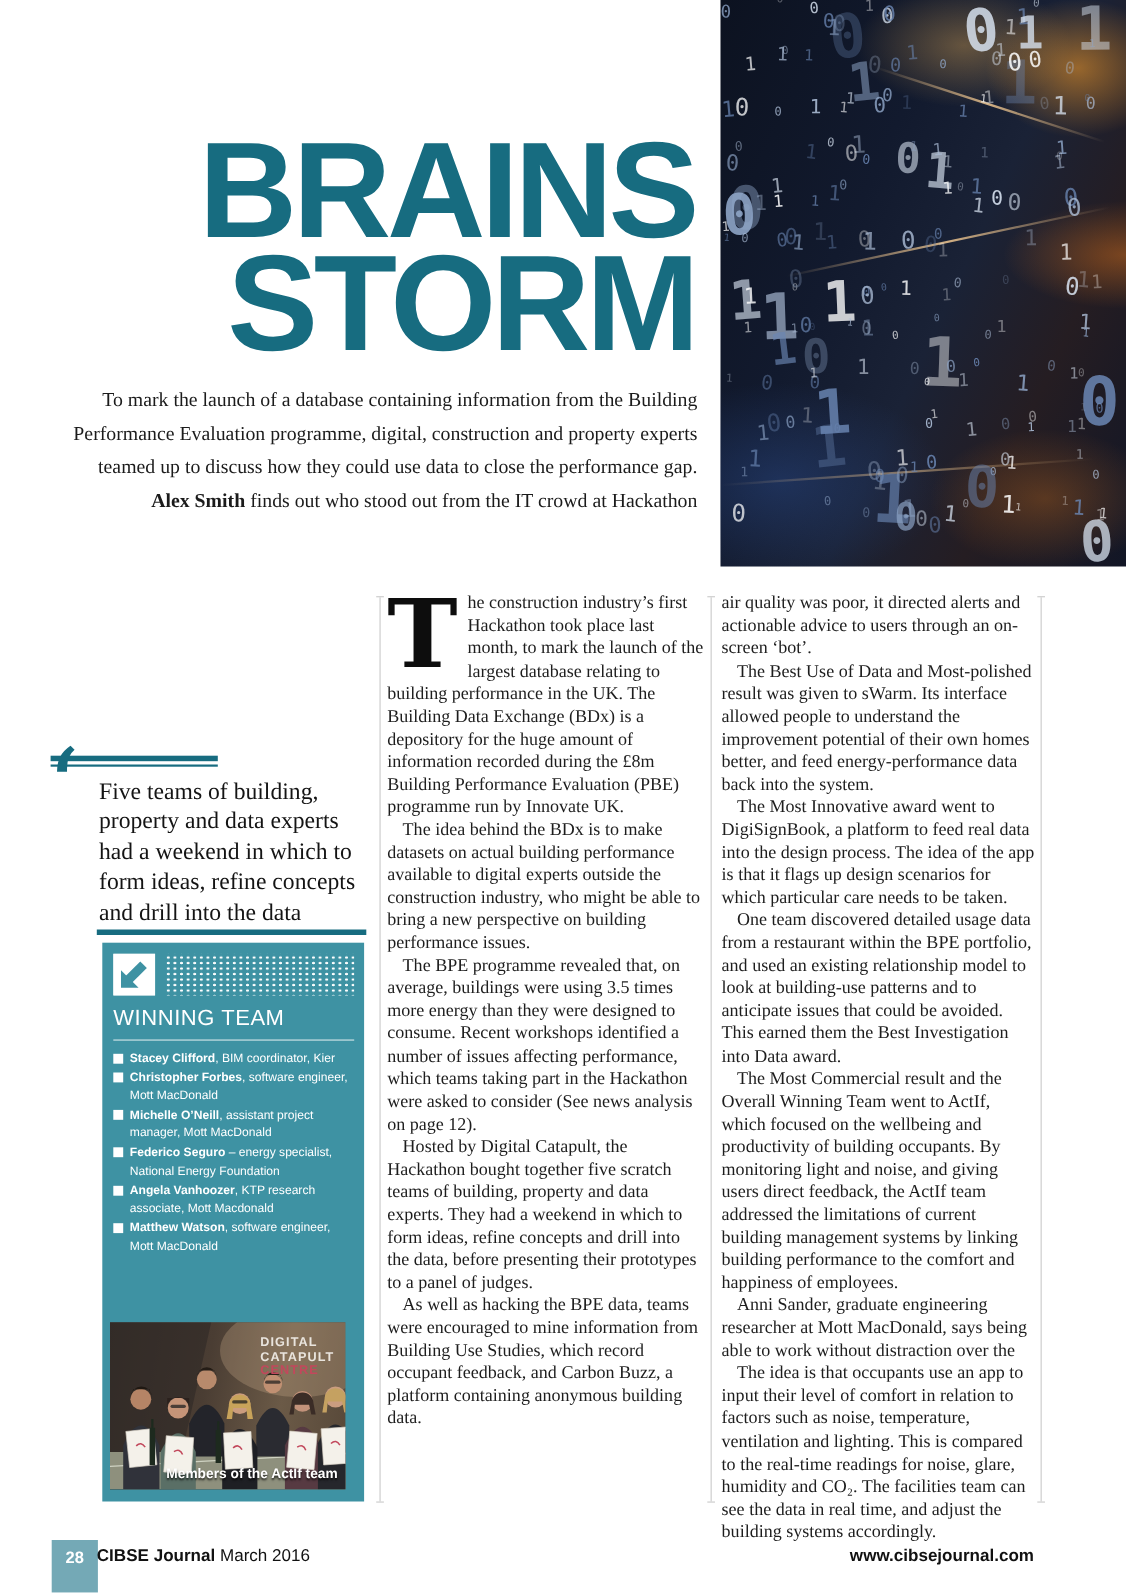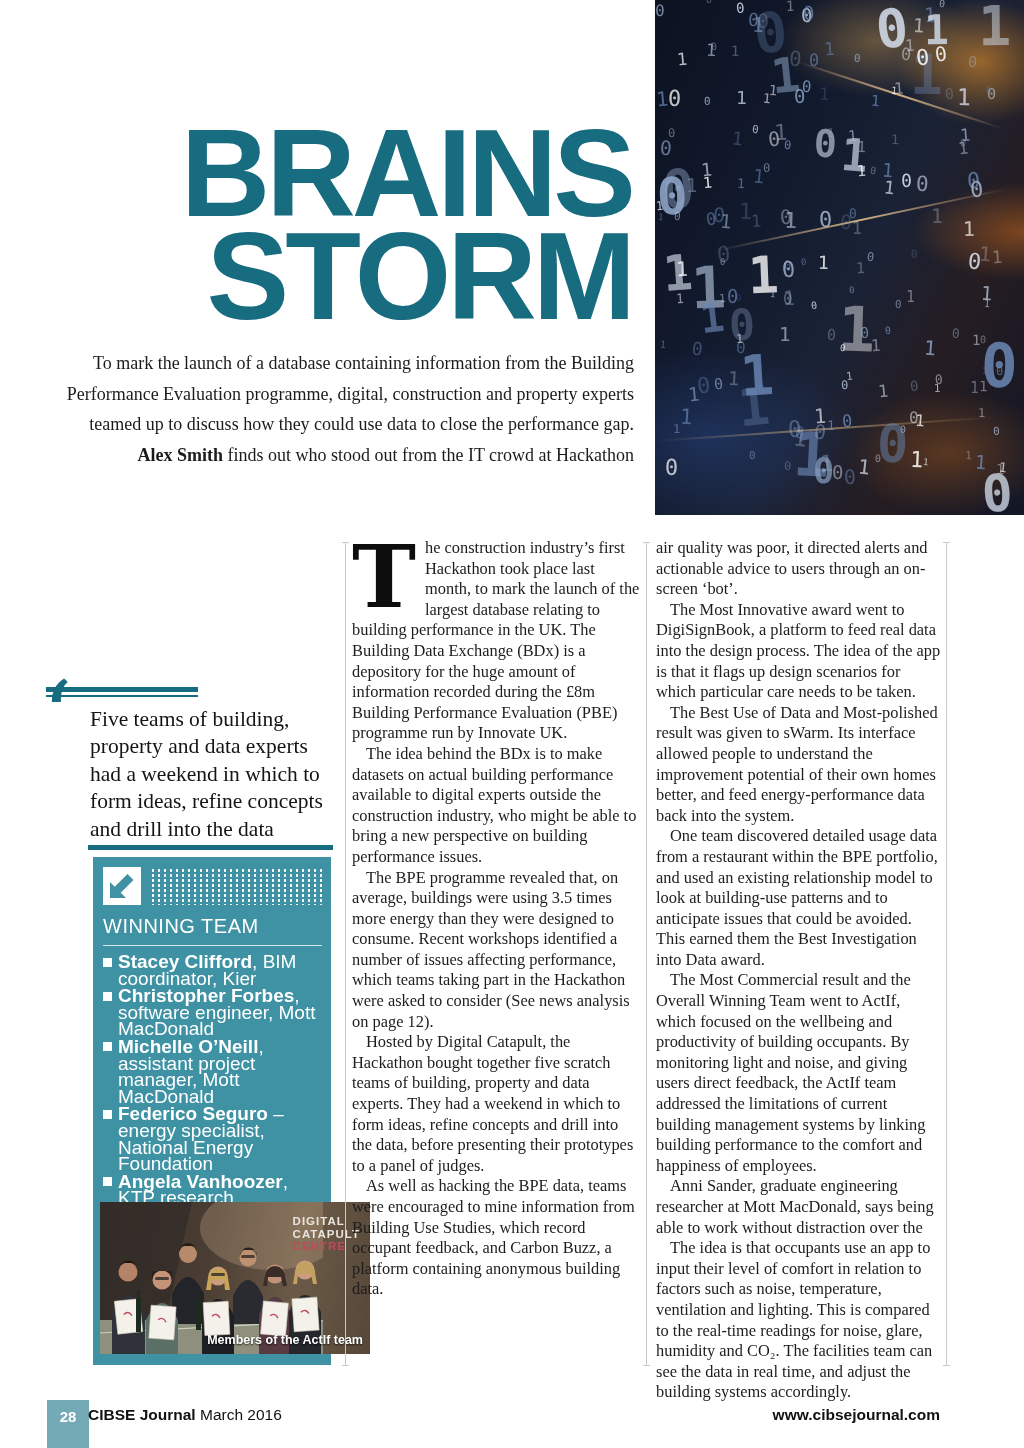--- a/index.html
+++ b/index.html
@@ -41,27 +41,27 @@
   
   .team-box{position:absolute;left:93px;top:857px;width:238px;height:508px;background:#3e92a3;
         box-sizing:border-box;padding:10px 9px 0 10px;color:#fff;}
   .team-head{display:flex;align-items:flex-start;}
   .team-icon{width:38px;height:38px;background:#fff;flex:0 0 auto;}
   .team-dots{flex:1 1 auto;height:38px;margin-left:9px;
         background-image:radial-gradient(circle,#ffffff 1.1px,rgba(255,255,255,0) 1.3px);
         background-size:6px 5px;background-position:0 1px;}
   .team-title{margin-top:10px;font-size:20px;font-weight:400;letter-spacing:.5px;color:#ffffff;}
   .team-rule{height:1px;background:#d7e8ec;margin-top:7px;margin-bottom:8px;}
-  .team-list{list-style:none;margin:0;padding:0;font-size:19px;line-height:16.6px;}
+  .team-list{list-style:none;margin:0;padding:0;font-size:11px;line-height:16.6px;}
   .team-list li{position:relative;padding-left:15px;margin-bottom:1px;}
   .team-list .bullet{position:absolute;left:0;top:3.5px;width:9px;height:9px;background:#fff;display:block;}
   .team-list .nm{font-weight:700;}
 
   
-  .team-photo{position:absolute;left:100px;top:1202px;width:270px;height:152px;overflow:hidden;
+  .team-photo{position:absolute;left:100px;top:1202px;width:214px;height:152px;overflow:hidden;
         background:linear-gradient(100deg,#3b322c 0%,#4a3d33 40%,#6b5a47 70%,#564738 100%);}
   .wall-text{position:absolute;top:13px;right:10px;text-align:left;font-size:11.5px;line-height:12.5px;
         font-weight:700;letter-spacing:1px;color:#e9e4dd;}
   .wall-text .centre{color:#c2485c;}
   .photo-caption{position:absolute;right:7px;bottom:7px;font-size:12.5px;font-weight:700;color:#ffffff;
         text-shadow:0 1px 2px rgba(0,0,0,.8);}
 
   
   .vrule{position:absolute;width:1px;background:#c9c9c9;top:543px;height:822px;}
   .vrule:before,.vrule:after{content:"";position:absolute;left:-3px;width:7px;height:1px;background:#c9c9c9;}
@@ -402,22 +402,22 @@
 
   <div class="col" style="left:352px;" id="col1">
       <p><span class="dropcap">T</span>he construction industry’s first Hackathon took place last month, to mark the launch of the largest database relating to building performance in the UK. The Building Data Exchange (BDx) is a depository for the huge amount of information recorded during the £8m Building Performance Evaluation (PBE) programme run by Innovate UK.</p>
       <p class="indent">The idea behind the BDx is to make datasets on actual building performance available to digital experts outside the construction industry, who might be able to bring a new perspective on building performance issues.</p>
       <p class="indent">The BPE programme revealed that, on average, buildings were using 3.5 times more energy than they were designed to consume. Recent workshops identified a number of issues affecting performance, which teams taking part in the Hackathon were asked to consider (See news analysis on page 12).</p>
       <p class="indent">Hosted by Digital Catapult, the Hackathon bought together five scratch teams of building, property and data experts. They had a weekend in which to form ideas, refine concepts and drill into the data, before presenting their prototypes to a panel of judges.</p>
       <p class="indent">As well as hacking the BPE data, teams were encouraged to mine information from Building Use Studies, which record occupant feedback, and Carbon Buzz, a platform containing anonymous building data.</p>
     </div>
   <div class="col" style="left:656px;" id="col2">
       <p>air quality was poor, it directed alerts and actionable advice to users through an on-screen ‘bot’.</p>
+      <p class="indent">The Best Use of Data and Most-polished result was given to sWarm. Its interface allowed people to understand the improvement potential of their own homes better, and feed energy-performance data back into the system.</p>
       <p class="indent">The Most Innovative award went to DigiSignBook, a platform to feed real data into the design process. The idea of the app is that it flags up design scenarios for which particular care needs to be taken.</p>
-      <p class="indent">The Best Use of Data and Most-polished result was given to sWarm. Its interface allowed people to understand the improvement potential of their own homes better, and feed energy-performance data back into the system.</p>
       <p class="indent">One team discovered detailed usage data from a restaurant within the BPE portfolio, and used an existing relationship model to look at building-use patterns and to anticipate issues that could be avoided. This earned them the Best Investigation into Data award.</p>
       <p class="indent">The Most Commercial result and the Overall Winning Team went to ActIf, which focused on the wellbeing and productivity of building occupants. By monitoring light and noise, and giving users direct feedback, the ActIf team addressed the limitations of current building management systems by linking building performance to the comfort and happiness of employees.</p>
       <p class="indent">Anni Sander, graduate engineering researcher at Mott MacDonald, says being able to work without distraction over the</p>
       <p class="indent">The idea is that occupants use an app to input their level of comfort in relation to factors such as noise, temperature, ventilation and lighting. This is compared to the real-time readings for noise, glare, humidity and CO₂. The facilities team can see the data in real time, and adjust the building systems accordingly.</p>
     </div>
 
   <div class="page-badge">28</div>
   <div class="footer-journal"><span class="b">CIBSE Journal</span><span> March 2016</span></div>
   <div class="footer-site">www.cibsejournal.com</div>
 

